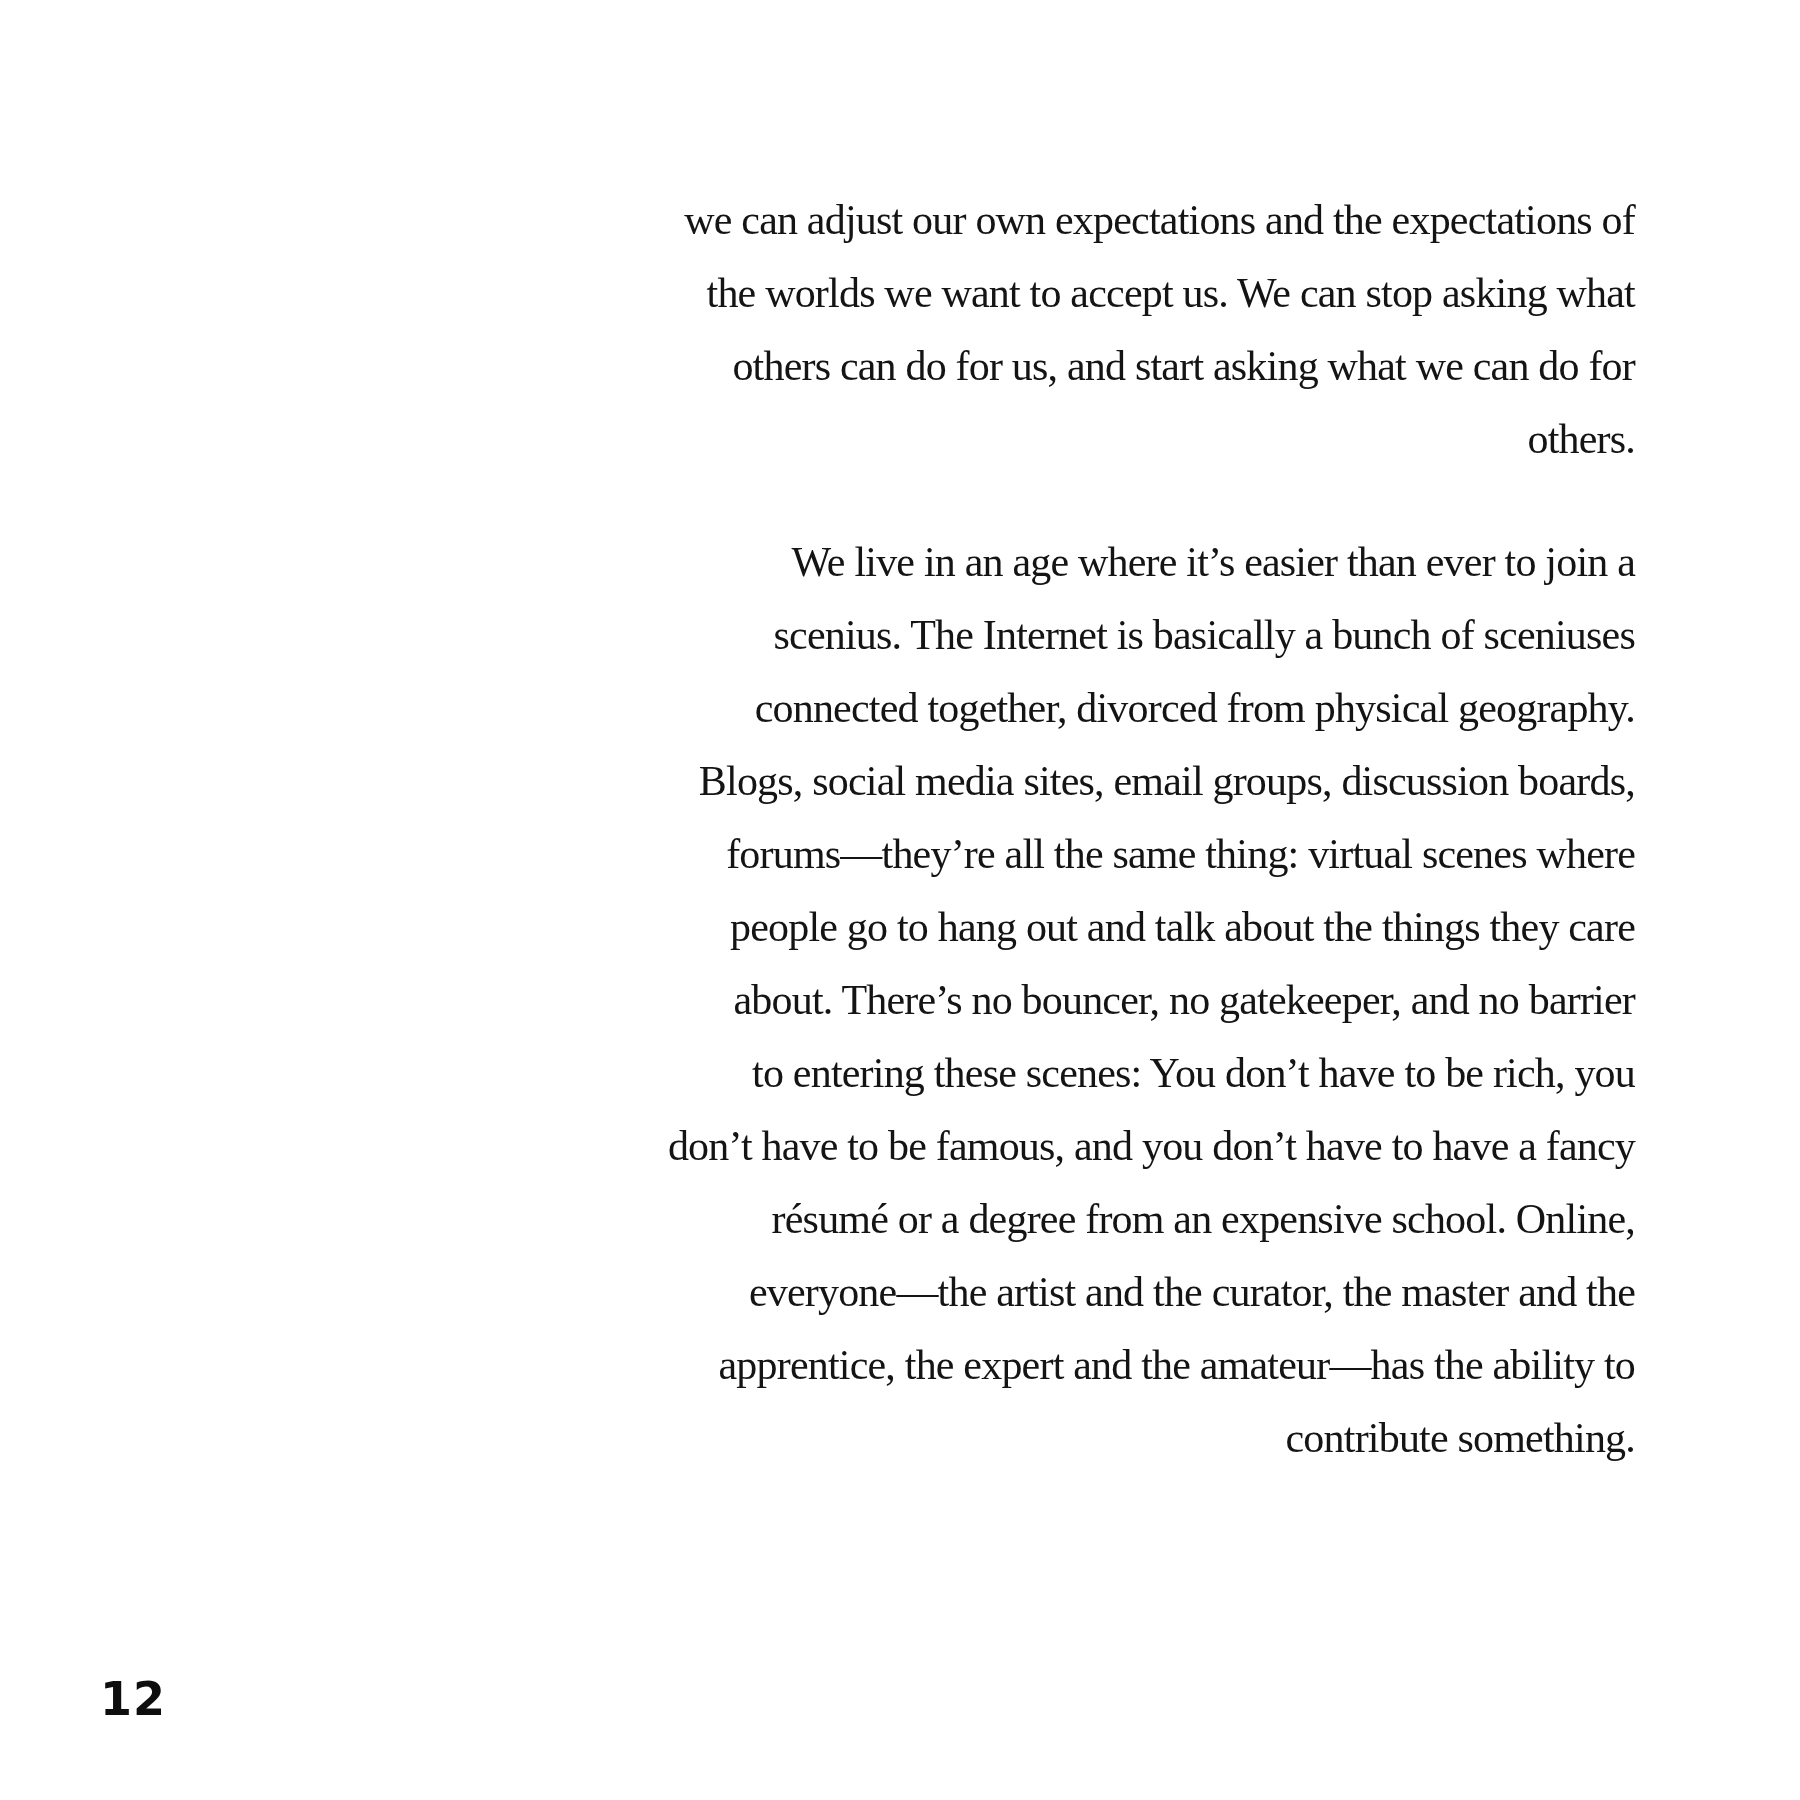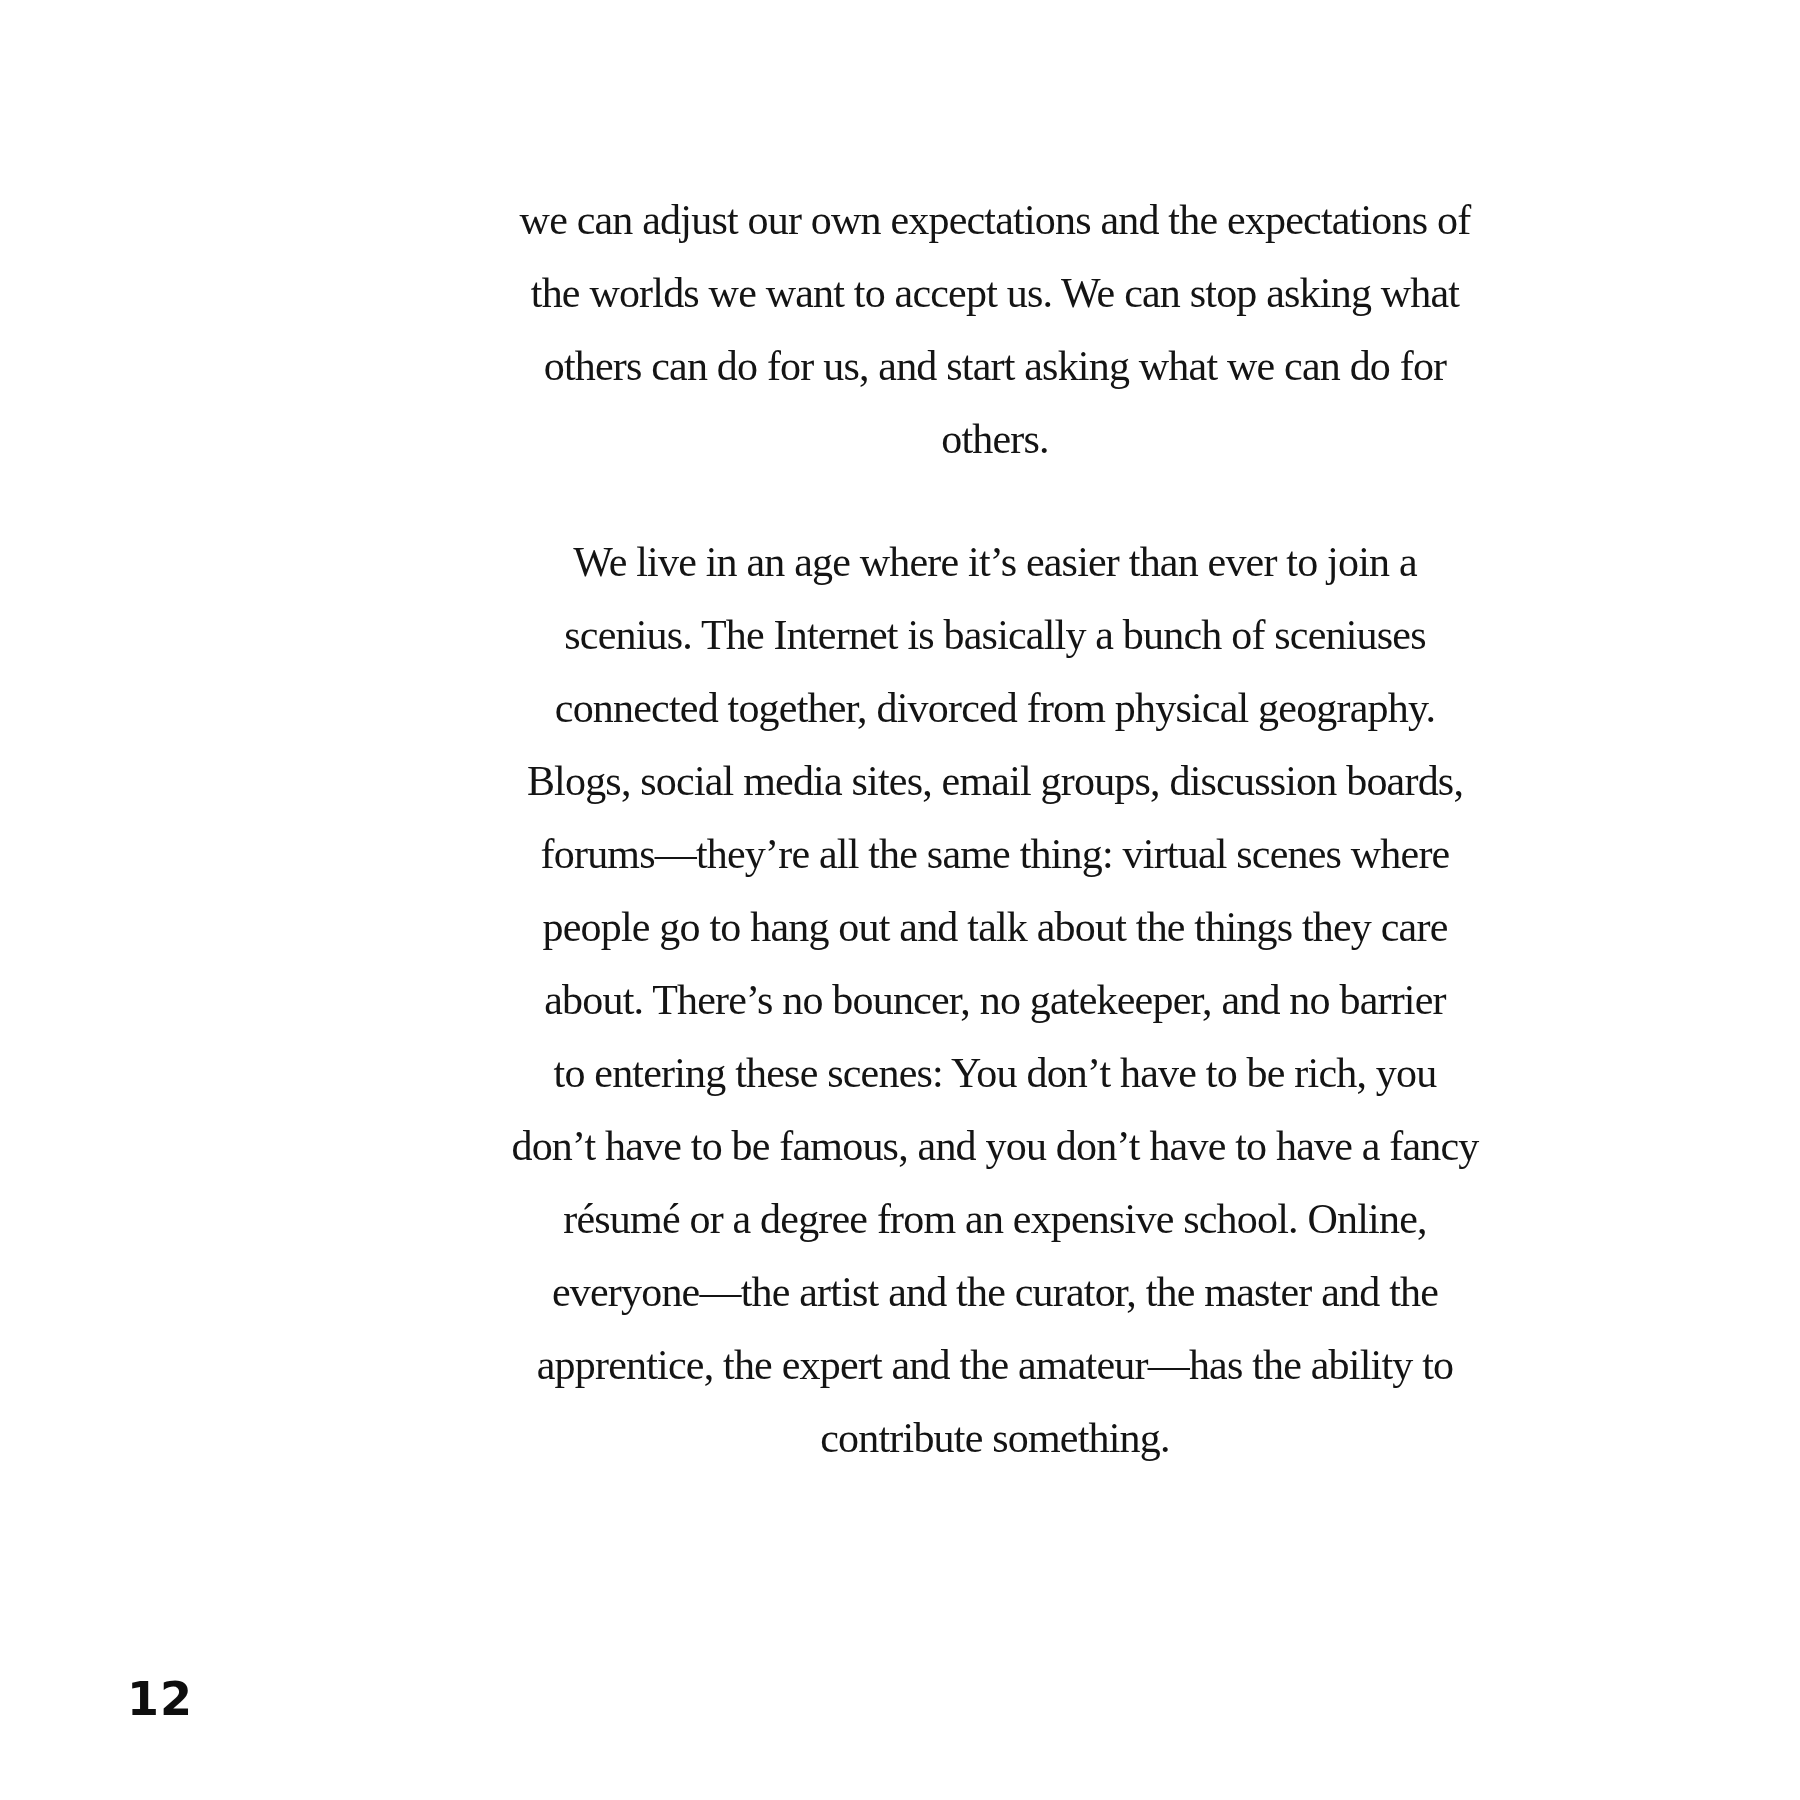--- a/index.html
+++ b/index.html
@@ -21,33 +21,32 @@
     width: 1280px;
   }
   .para {
     margin: 0 0 50px 0;
     font-family: "Liberation Serif", "DejaVu Serif", serif;
     font-size: 42px;
     line-height: 73px;
     letter-spacing: -0.8px;
     color: #141414;
     white-space: pre-line;
-    text-align: center;
+    text-align: right;
   }
   .page-number {
     position: absolute;
     left: 100px;
     top: 1674px;
     font-family: "DejaVu Sans", sans-serif;
     font-weight: 700;
     font-size: 46px;
     line-height: 50px;
     color: #0e0e0e;
     letter-spacing: 1px;
-    margin-left: 27px;
   }
 </style>
 </head>
 <body>
 
 <div class="page">
   <div class="text-block">
     <p class="para">we can adjust our own expectations and the expectations of
 the worlds we want to accept us. We can stop asking what
 others can do for us, and start asking what we can do for

